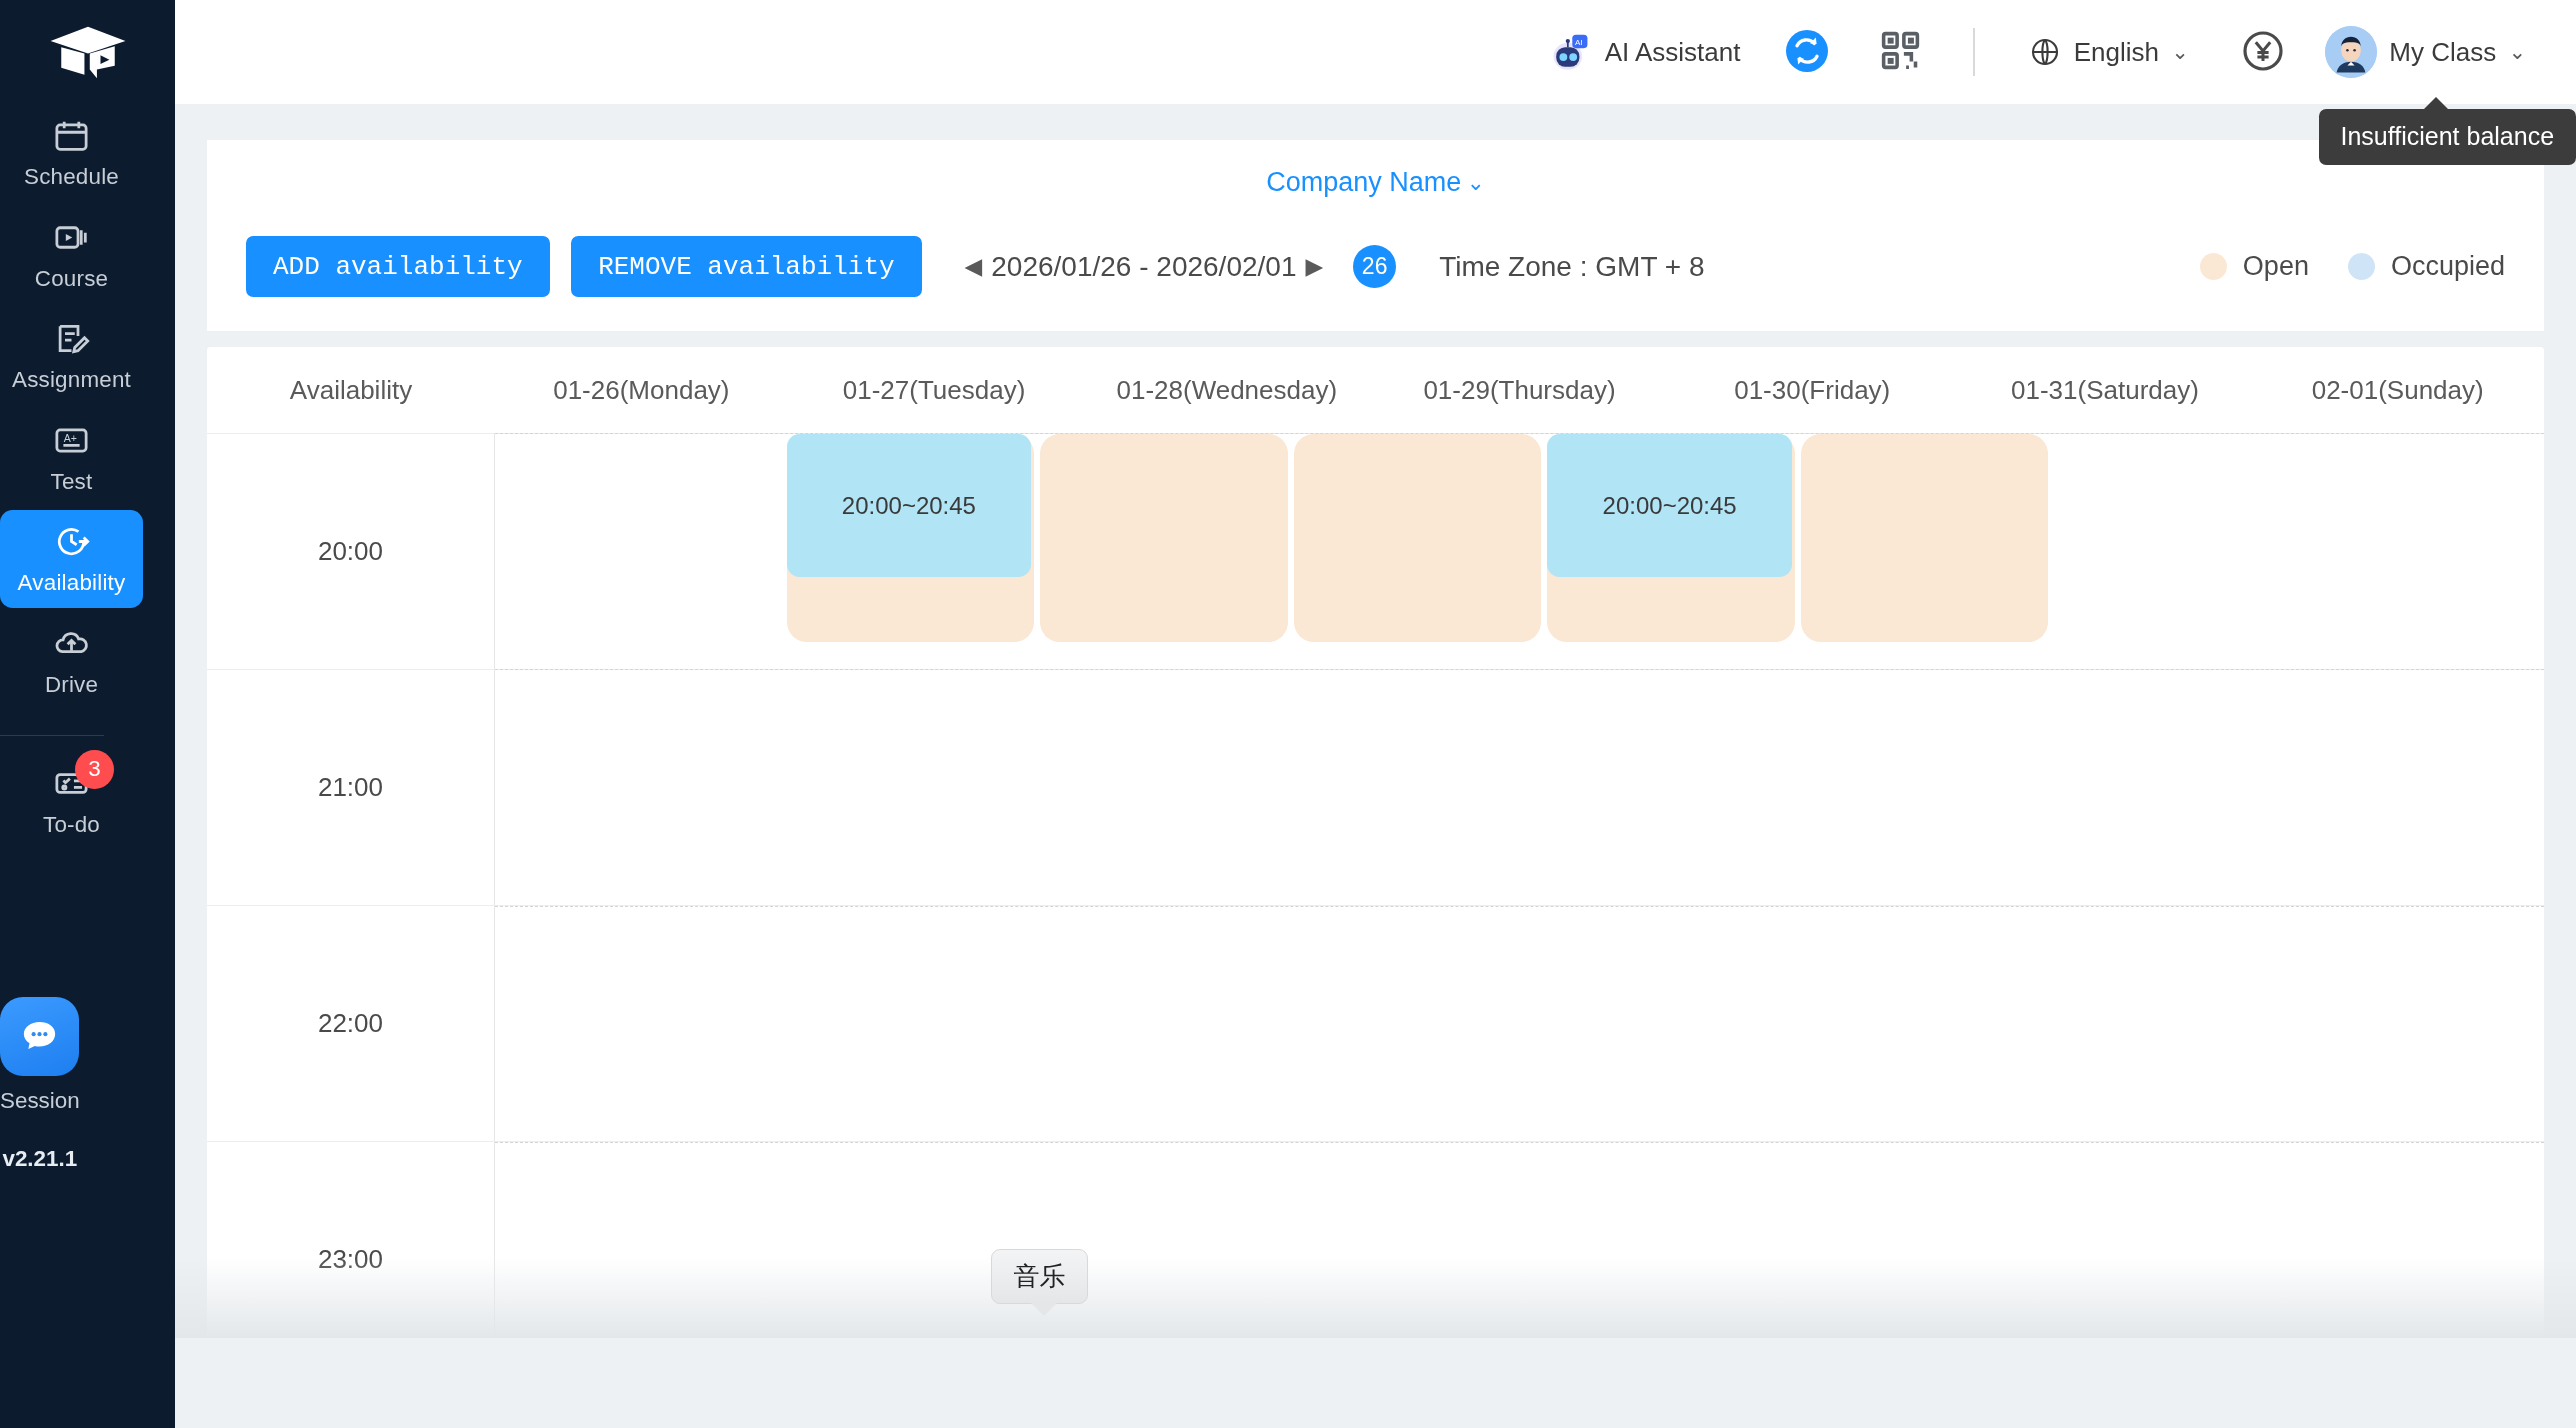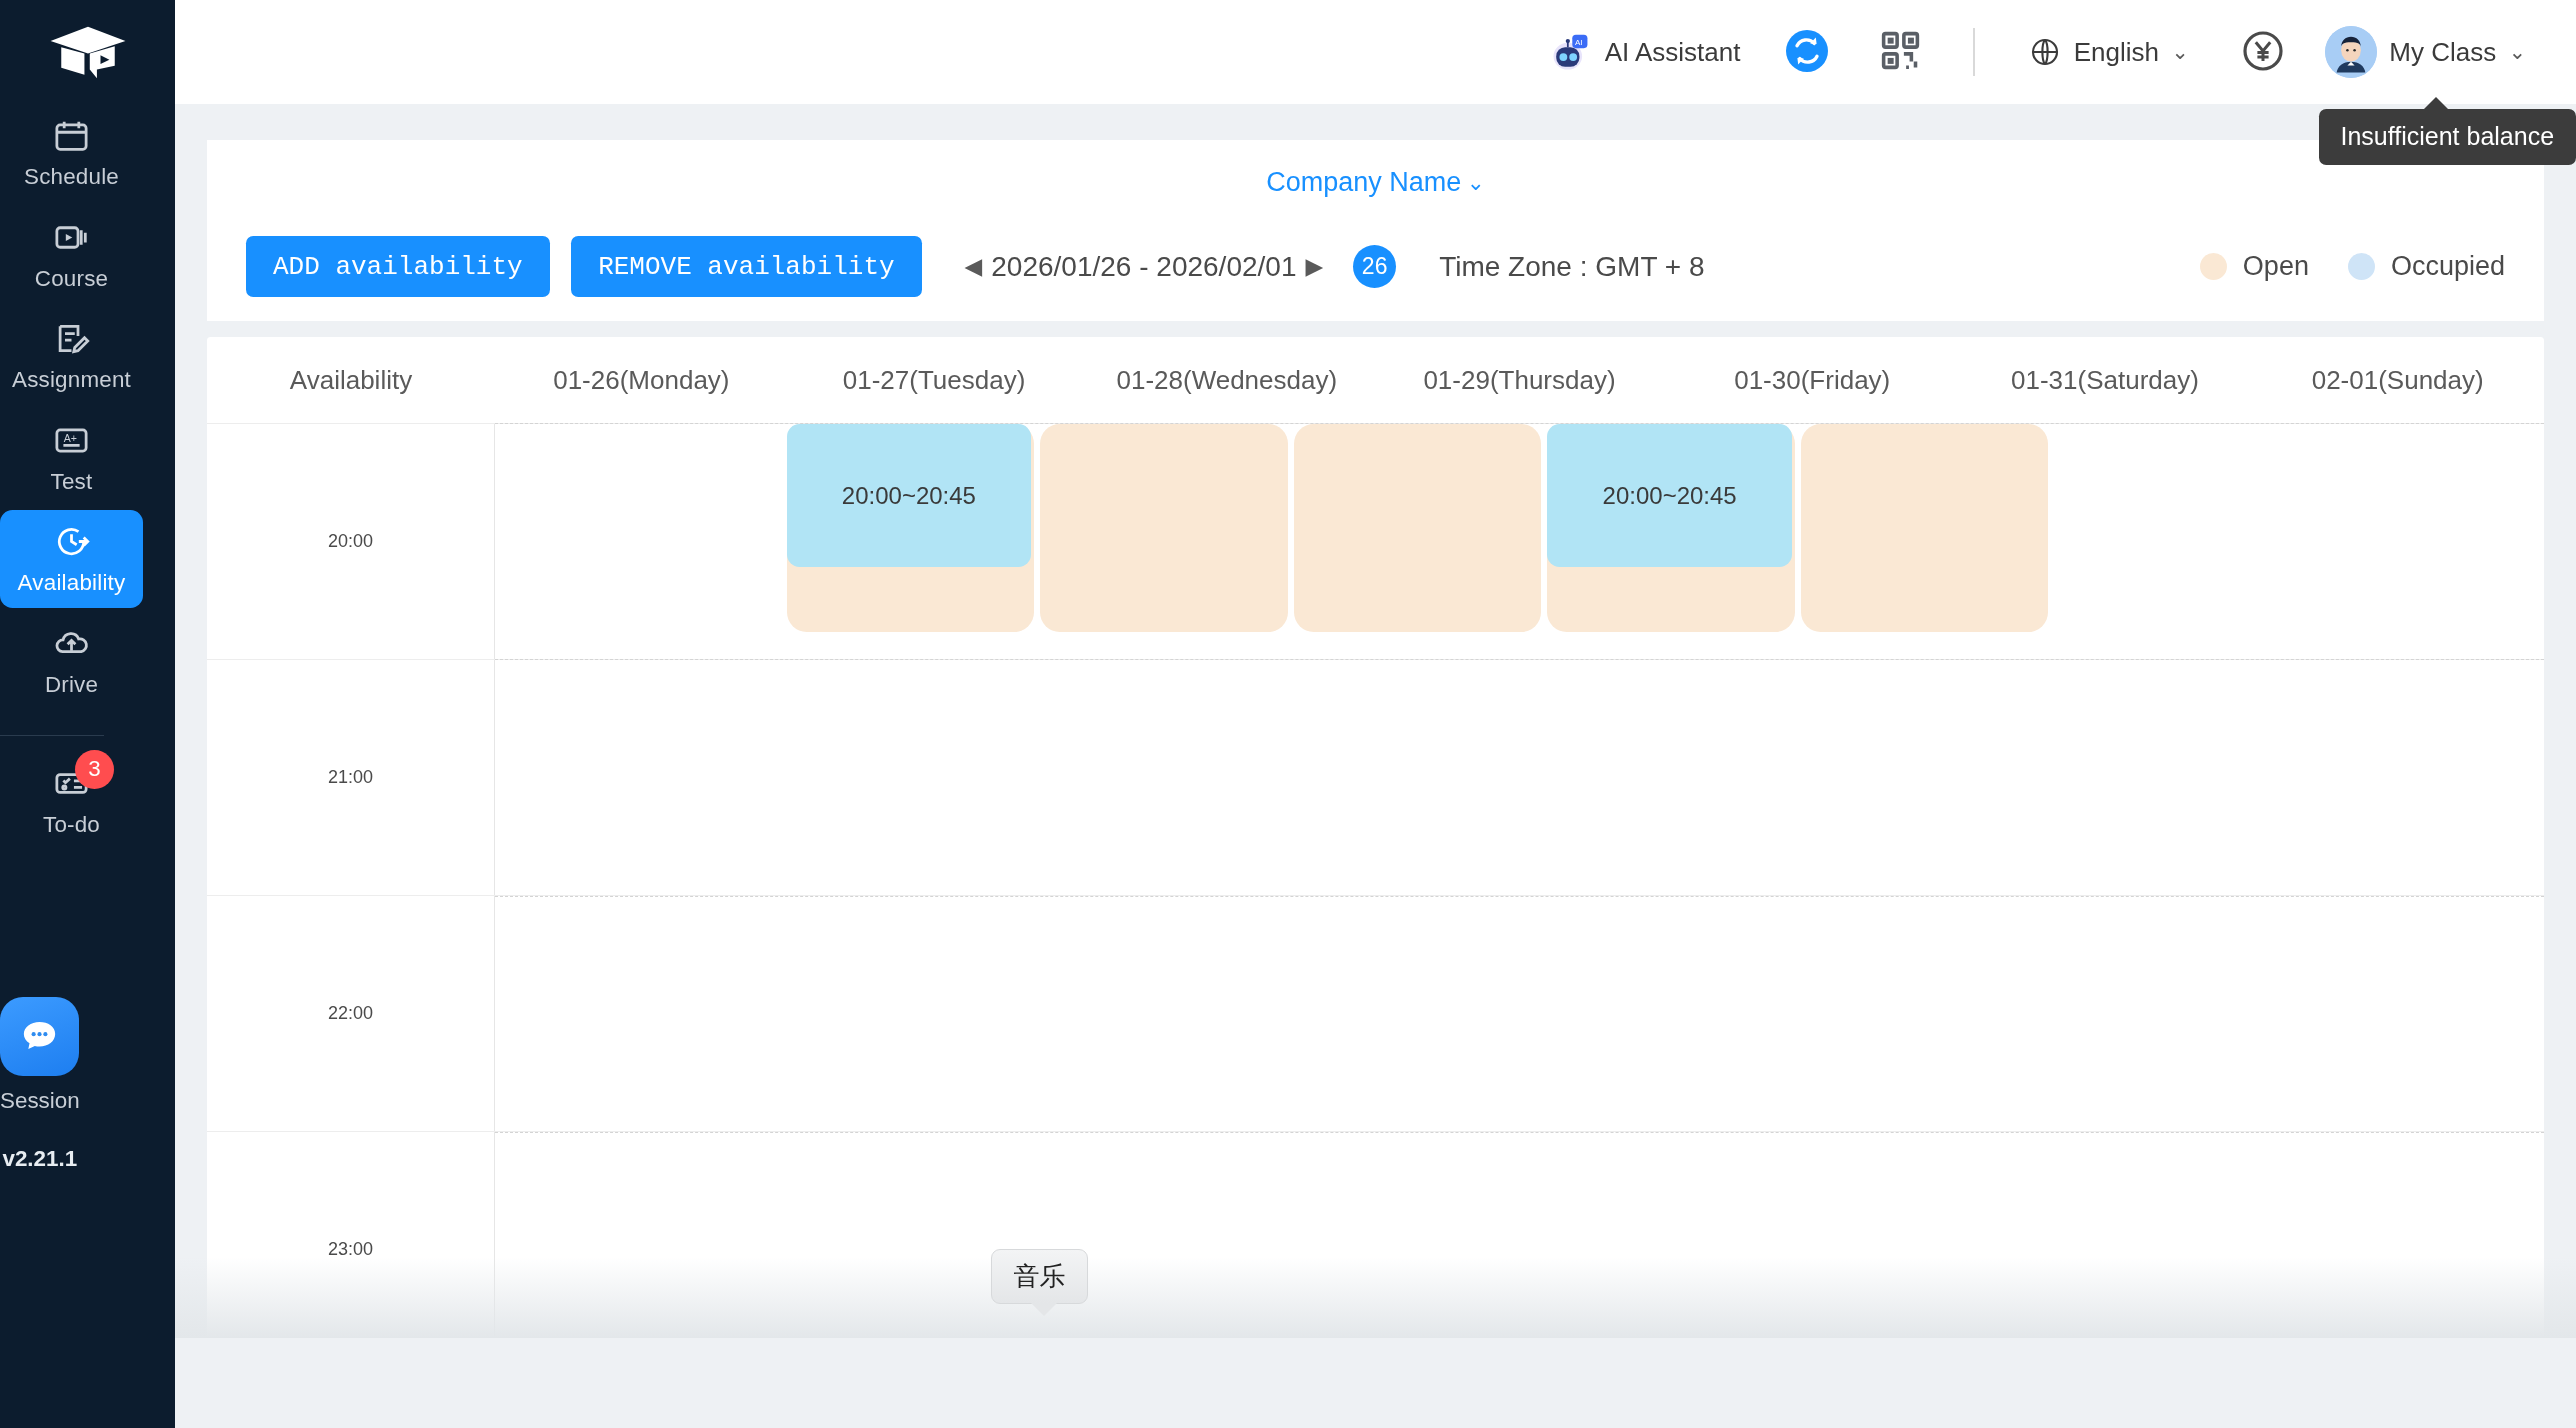--- a/index.html
+++ b/index.html
@@ -87,21 +87,21 @@
   .tip-balance::after {
     content:""; position:absolute; top:-11.6px; left: 105px;
     border-left: 12.5px solid transparent; border-right: 12.5px solid transparent;
     border-bottom: 12.5px solid #3c3c3c;
   }
 
   
   .content { padding: 36px 32px 0 32px; flex: 1; display:flex; flex-direction:column; min-height:0; }
   .card-top {
     background: #fff; border-radius: 0;
-    padding: 27px 39px 24px 39px;
+    padding: 27px 39px 34px 39px;
   }
   .company-row { display:flex; justify-content:center; align-items:center; }
   .company-name { color: #1890ff; font-size: 27px; cursor:pointer; }
   .company-caret { color:#1890ff; font-size: 21.5px; margin-left: 5.4px; }
 
   .toolbar { display:flex; align-items:center; margin-top: 38px; }
   .btn {
     background: #1890ff; color: #fff; border: none; border-radius: 7.2px;
     font-size: 26px; padding: 0 27px; height: 61px; cursor:pointer;
     font-family: Liberation Mono, monospace;
@@ -137,21 +137,21 @@
 
   .grid-body { position: relative; }
   .row {
     display:flex; height: 236px;
     border-top: 0.9px solid #ededed;
   }
   .row:first-child { border-top: none; }
   .row-time {
     width: 288px; flex: 0 0 288px;
     display:flex; align-items:center; justify-content:center;
-    font-size: 18px; color: #4a4a4a;
+    font-size: 26px; color: #4a4a4a;
     border-right: 0.9px solid #e6e6e6;
   }
   .row-cells { flex:1; display:flex; position:relative; }
   .cell { flex: 1 1 0; position: relative; }
 
   
   .dashline {
     position:absolute; left: 288px; right: 0; height: 0;
     border-top: 1.8px dashed #d4d4d4;
   }

